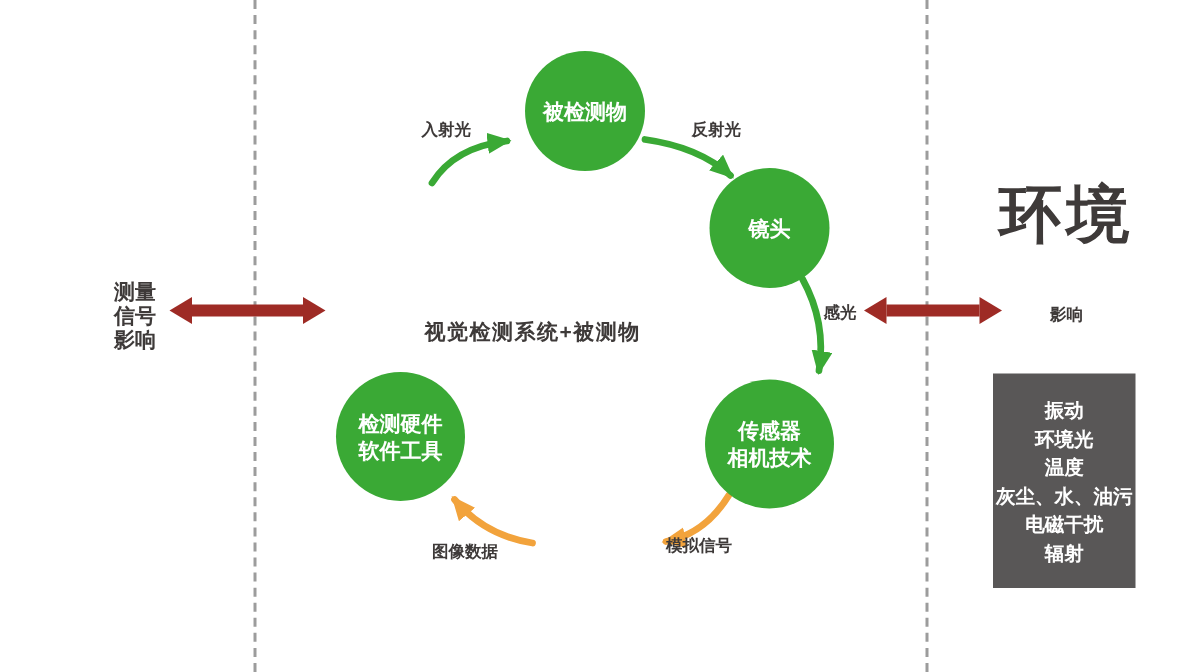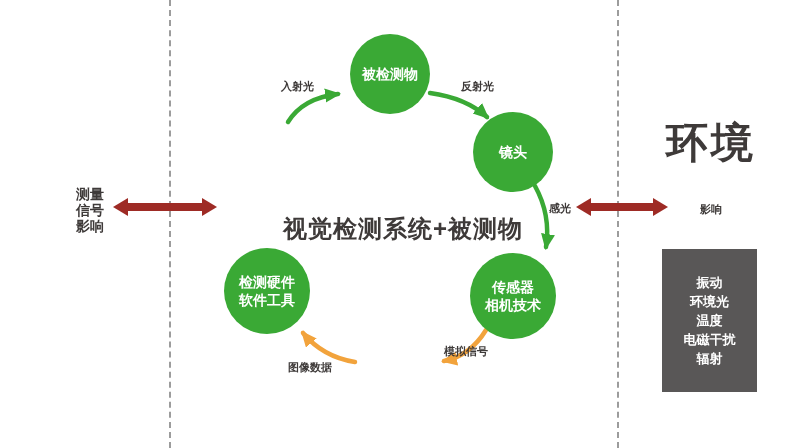--- a/index.html
+++ b/index.html
@@ -42,27 +42,27 @@
   .node{position:absolute;border-radius:50%;background:var(--green);color:#ffffff;
     display:flex;flex-direction:column;align-items:center;justify-content:center;
     font-size:14px;font-weight:bold;line-height:18px;}
   .node-light{left:222px;top:112px;width:80px;height:80px;}
   .node-object{left:350px;top:34px;width:80px;height:80px;}
   .node-lens{left:473px;top:112px;width:80px;height:80px;}
   .node-sensor{left:470px;top:253px;width:86px;height:86px;}
   .node-data{left:357px;top:326px;width:80px;height:80px;}
   .node-tools{left:224px;top:248px;width:86px;height:86px;}
 
-  .center-title{position:absolute;left:283px;top:213px;font-size:24px;font-weight:bold;color:var(--ink);letter-spacing:1px;}
+  .center-title{position:absolute;left:283px;top:213px;font-size:14px;font-weight:bold;color:var(--ink);letter-spacing:1px;}
 
   .edge-label{position:absolute;font-size:11px;font-weight:700;color:var(--ink);}
   .lbl-incident{left:281px;top:79px;}
   .lbl-reflected{left:461px;top:79px;}
   .lbl-photo{left:549px;top:201px;}
-  .lbl-analog{left:444px;top:344px;font-family:Liberation Serif, serif;}
+  .lbl-analog{left:444px;top:356px;font-family:Liberation Serif, serif;}
   .lbl-image{left:288px;top:360px;}
 
   .flow-svg{position:absolute;left:0;top:0;pointer-events:none;}
 </style>
 </head>
 <body>
 
 <div class="stage">
 
   <div class="dash-line dash-1"></div>
@@ -91,20 +91,21 @@
   </div>
   <div class="double-arrow arrow-left"></div>
 
   <div class="big-title env-title">环境</div>
   <div class="double-arrow arrow-right"></div>
   <div class="relation-label-right">影响</div>
   <div class="gray-box box-right">
     <div class="box-item">振动</div>
     <div class="box-item">环境光</div>
     <div class="box-item">温度</div>
+    <div class="box-item">灰尘、水、油污</div>
     <div class="box-item">电磁干扰</div>
     <div class="box-item">辐射</div>
   </div>
 
   <div class="node node-object">
     <span>被检测物</span>
   </div>
   <div class="node node-lens">
     <span>镜头</span>
   </div>

